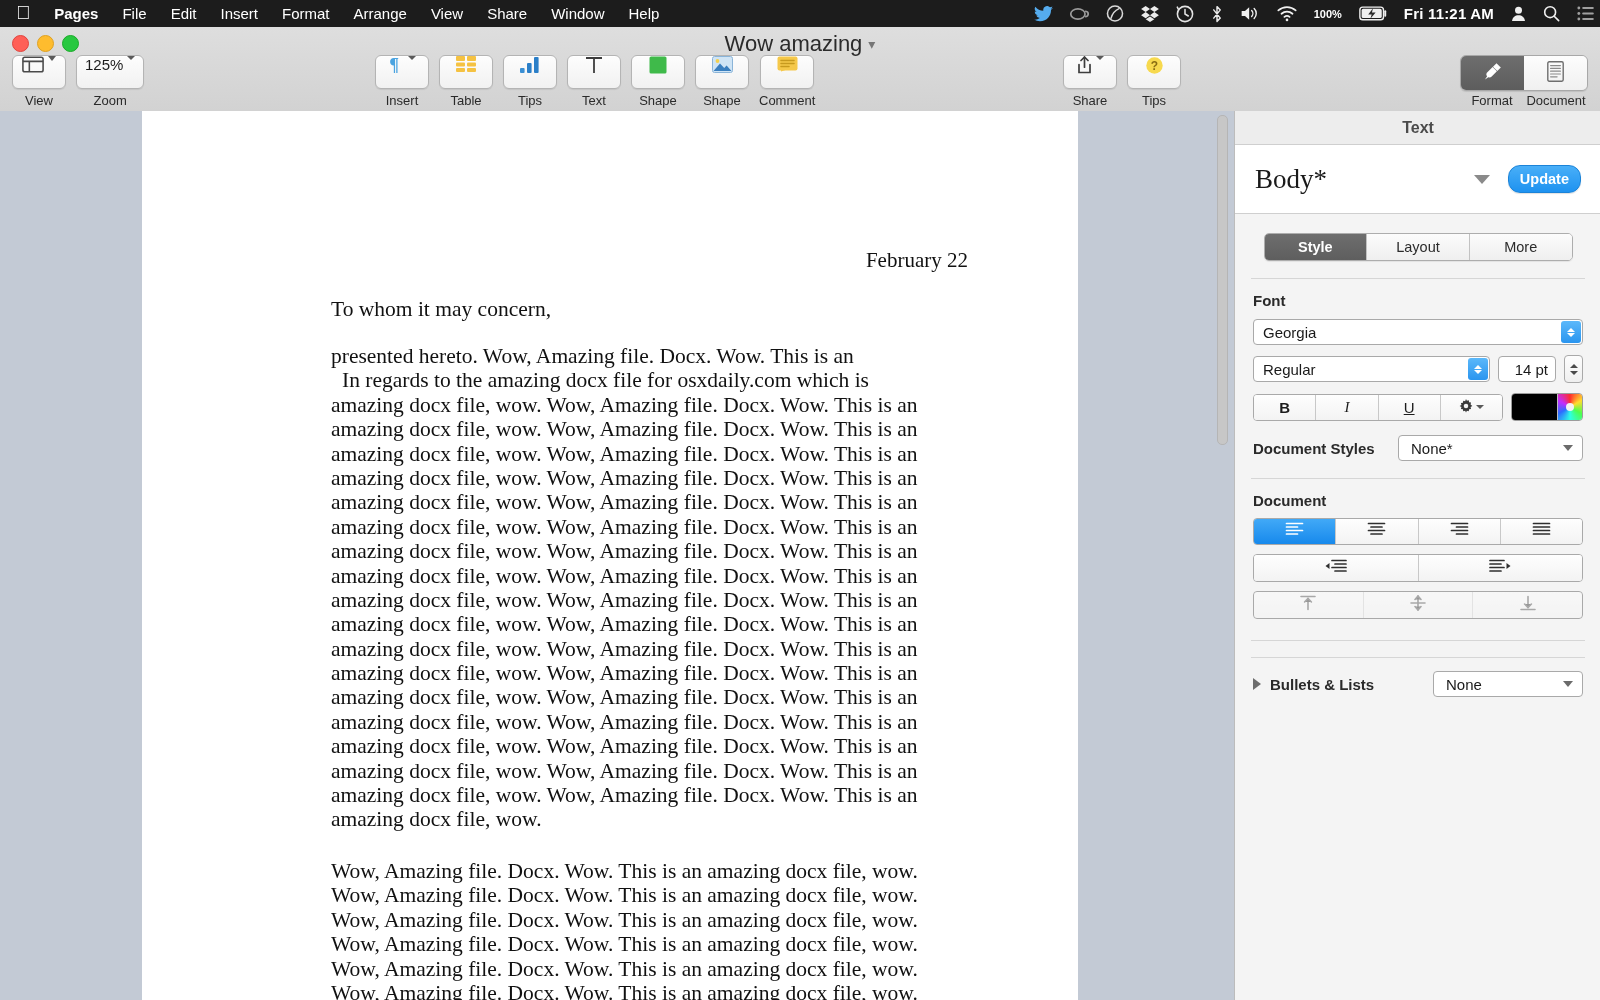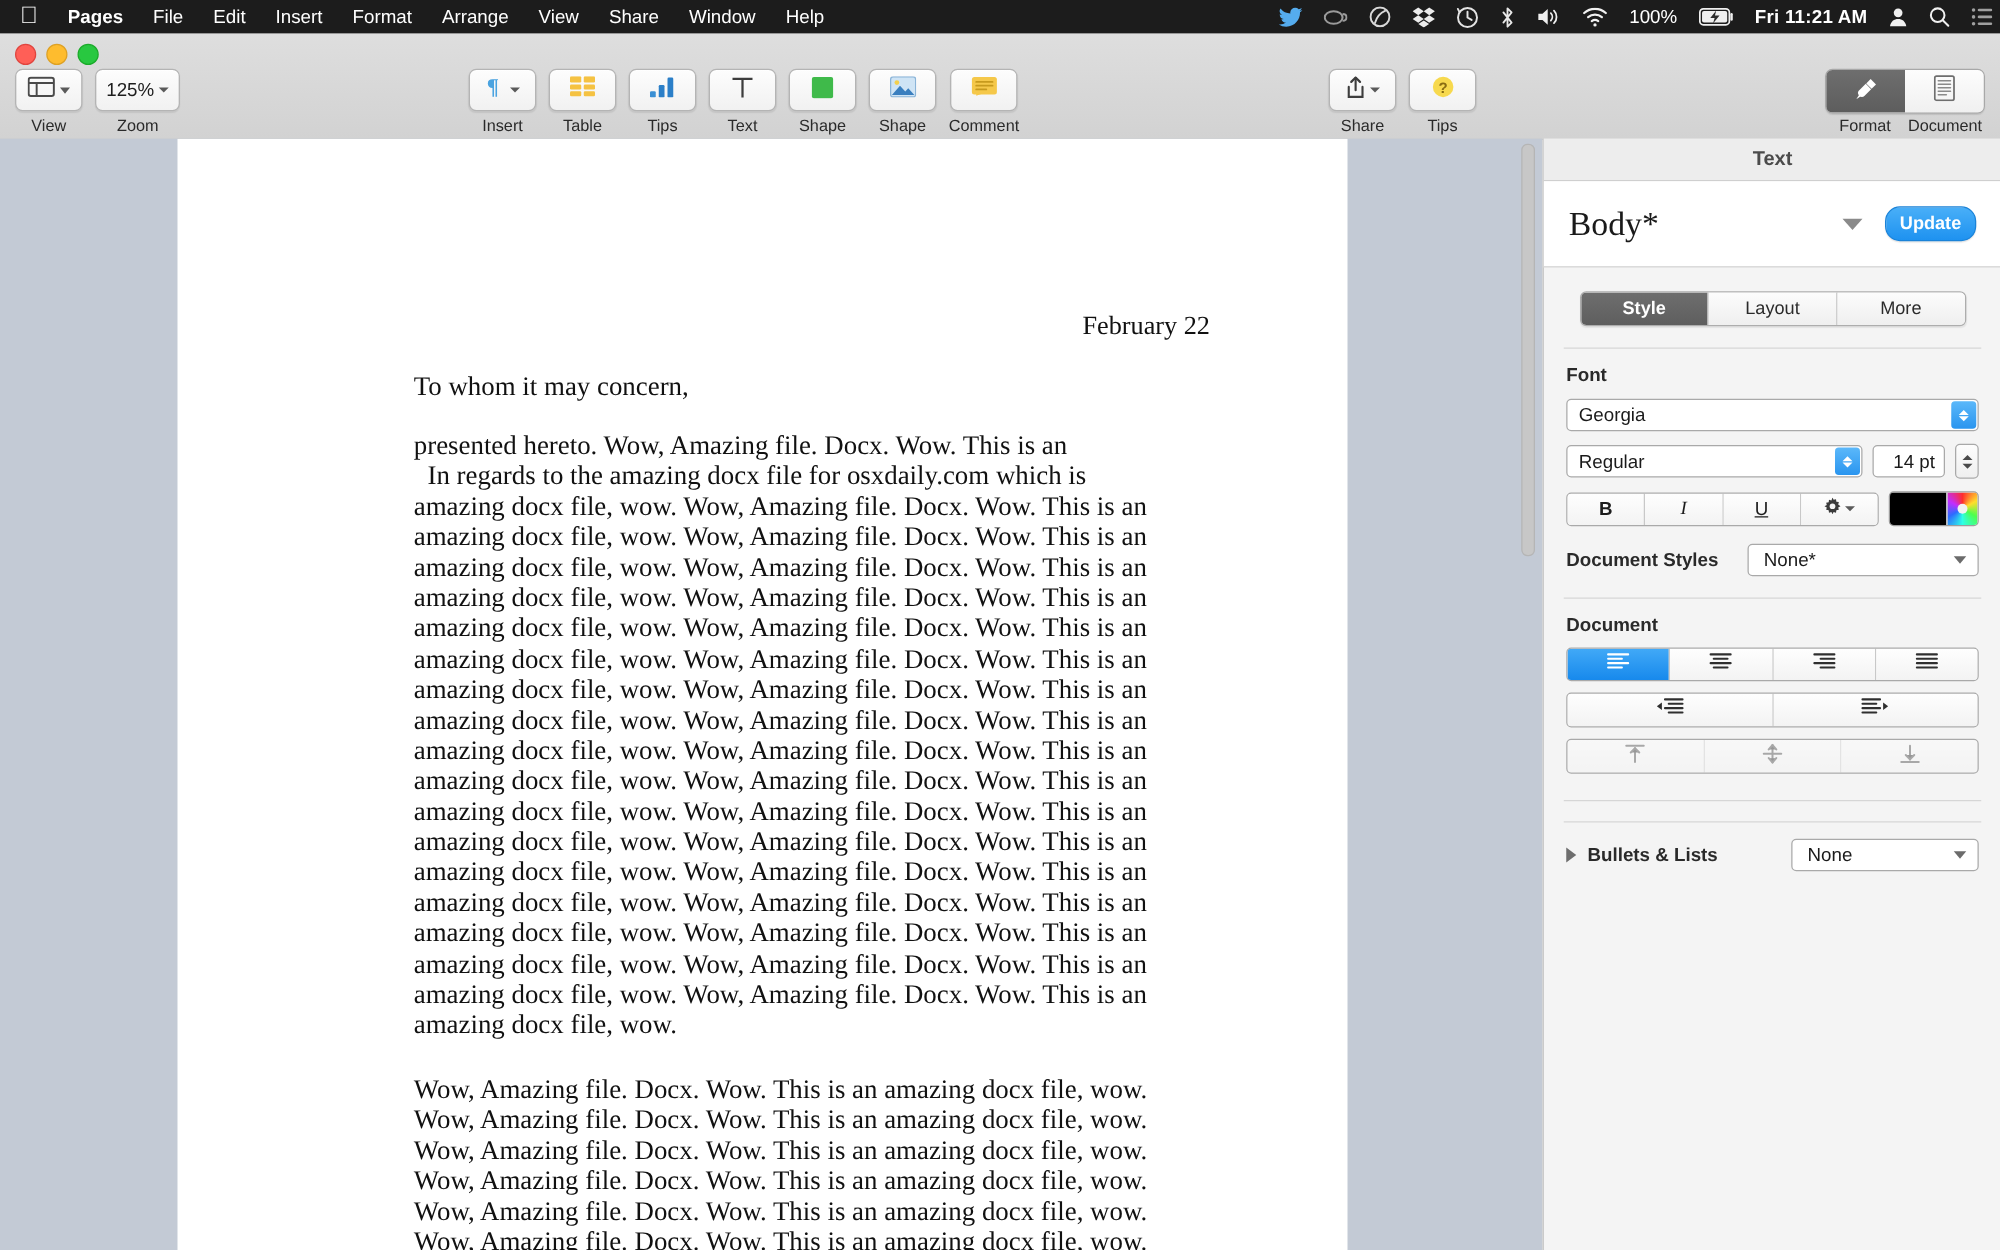--- a/index.html
+++ b/index.html
@@ -20,21 +20,21 @@
   .menubar .left{display:flex;align-items:center;padding-left:16px;}
   .menubar .left > *{margin-right:24px;white-space:nowrap;}
   .apple-logo{font-size:19px;line-height:1;margin-right:26px;position:relative;top:-1px;}
   .mi-app{font-weight:bold;}
   .menubar .right{
     position:absolute;right:6px;top:0;height:27px;
     display:flex;align-items:center;
   }
   .menubar .right > *{margin-left:17px;display:flex;align-items:center;}
   .mb-time{font-weight:bold;font-size:15px;letter-spacing:.2px;}
-  .mb-pct{font-weight:normal;font-size:15px;margin-left:17px;}
+  .mb-pct{font-weight:bold;font-size:11px;margin-left:17px;}
   svg.mbi{display:block;}
 
   
   .window{position:absolute;left:0;top:27px;width:1600px;height:973px;background:#fff;}
 
   
   .titlebar{
     position:absolute;left:0;top:0;width:1600px;height:84px;
     background:linear-gradient(to bottom,#dedede 0%,#d2d2d2 100%);
     border-bottom:1px solid #a9a9a9;
@@ -51,21 +51,21 @@
   }
   .doctitle .chev{font-size:14px;color:#767676;margin-left:6px;position:relative;top:-2px;}
 
   .tbgroup{position:absolute;top:28px;display:flex;align-items:flex-start;}
   .tbitem{display:flex;flex-direction:column;align-items:center;margin-right:10px;}
   .tbbtn{
     min-width:54px;height:34px;border-radius:6px;
     background:linear-gradient(to bottom,#fdfdfd,#f1f1f1);
     border:1px solid #b4b4b4;
     box-shadow:0 1px 0 rgba(255,255,255,.7) inset,0 1px 1px rgba(0,0,0,.08);
-    display:flex;align-items:center;justify-content:center;gap:4px;
+    display:flex;align-items:flex-start;justify-content:center;gap:4px;
     padding:0 8px;box-sizing:border-box;
   }
   .tblabel{font-size:13px;color:#2a2a2a;margin-top:4px;white-space:nowrap;}
   .caret{
     width:0;height:0;border-left:4.5px solid transparent;border-right:4.5px solid transparent;
     border-top:5px solid #5a5a5a;
   }
   .caret.sm{border-left-width:4px;border-right-width:4px;border-top-width:4.5px;}
   .zoomtxt{font-size:15px;color:#1d1d1d;}
 
@@ -372,20 +372,23 @@
 
   <div class="window">
 
     <div class="titlebar">
       <div class="traffic">
         <div class="tl r"></div>
         <div class="tl y"></div>
         <div class="tl g"></div>
       </div>
 
+      <div class="doctitle">
+        <span>Wow amazing</span><span class="chev">▾</span>
+      </div>
 
       <div class="tbgroup" style="left:12px;">
         <div class="tbitem">
           <div class="tbbtn">
             <span>
               <svg width="22" height="17" viewBox="0 0 24 18">
                   <rect x="1" y="1" width="22" height="16" rx="2" fill="none" stroke="#4a4a4a" stroke-width="1.7"></rect>
                   <path d="M1 5.6h22M8 5.6V17" stroke="#4a4a4a" stroke-width="1.7"></path>
                 </svg>
             </span>

